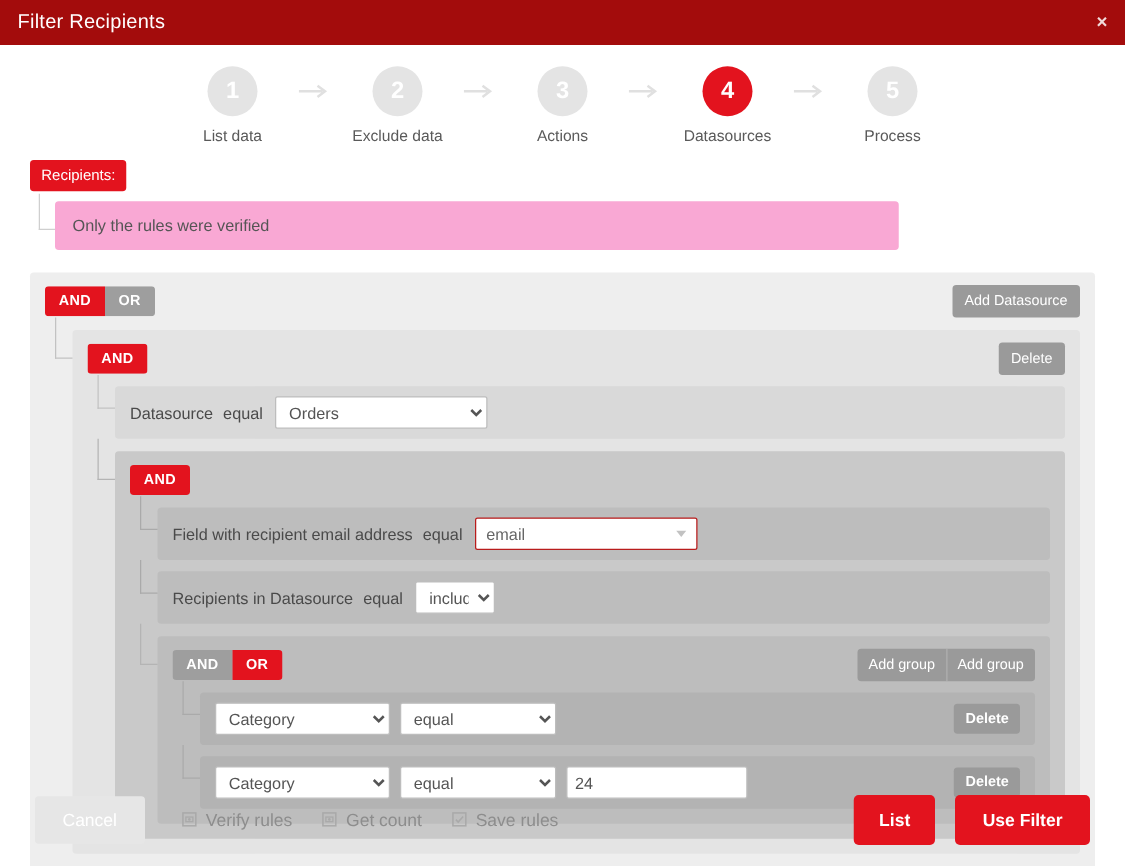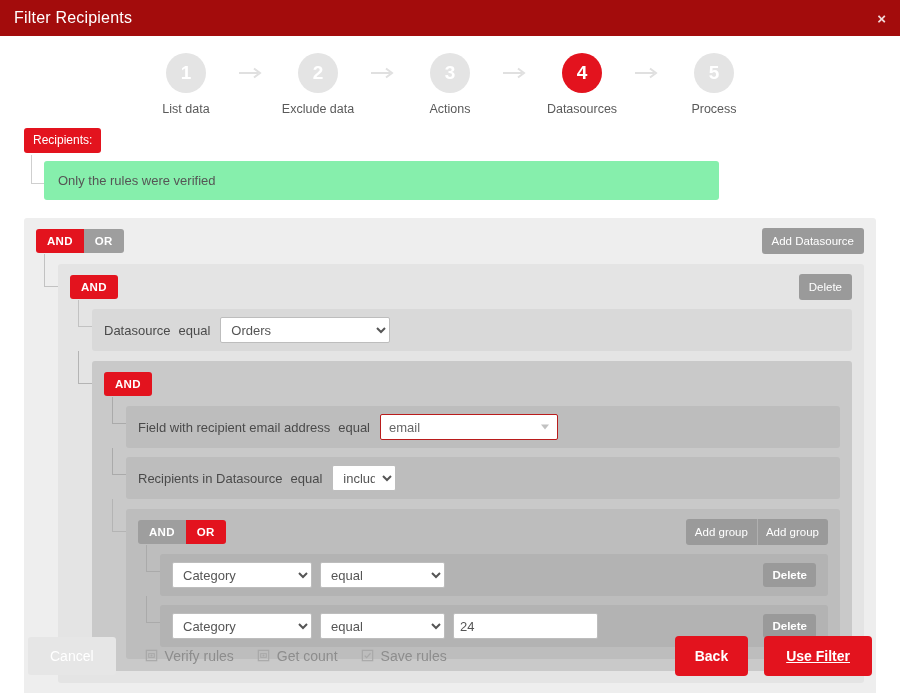--- a/index.html
+++ b/index.html
@@ -88,21 +88,21 @@
     padding: 5px 9px 6px 9px;
     border-radius: 3px;
     position: relative;
     z-index: 2;
   }
   .rec-body {
     position: relative;
     margin-left: 20px;
     margin-top: 8px;
     width: 675px;
-    background: #86efac;
+    background: #f9a8d4;
     border-radius: 3px;
     padding: 12px 14px;
     font-size: 13px;
     color: #555;
   }
   .rec-connector {
     position: absolute;
     left: 31px; top: 39px;
     width: 13px; height: 29px;
     border-left: 1px solid #cfcfcf;
@@ -287,21 +287,21 @@
     background: #e3131e;
     color: #ffffff;
     border: none;
     border-radius: 4px;
     font-size: 14px;
     font-weight: bold;
     padding: 12px 20px;
     cursor: pointer;
     font-family: inherit;
   }
-  .btn-red.wide { padding: 12px 22px; text-decoration: underline; }
+  .btn-red.wide { padding: 12px 22px; }
 </style>
 </head>
 <body>
 
 <div class="titlebar">
   <div class="title">Filter Recipients</div>
   <div class="close">×</div>
 </div>
 
 <div class="steps">
@@ -486,16 +486,16 @@
       <svg class="ico" viewBox="0 0 16 16">
         <rect x="2.5" y="2.5" width="11" height="11" fill="none" stroke="#a9a9a9" stroke-width="1.3"></rect>
         <path d="M5 8.2 L7 10.3 L11.2 5.6" fill="none" stroke="#a9a9a9" stroke-width="1.3"></path>
       </svg>
       <span>Save rules</span>
     </div>
 
   </div>
 
   <div class="right">
-    <button class="btn-red">Back</button>
+    <button class="btn-red">List</button>
     <button class="btn-red wide">Use Filter</button>
   </div>
 </div>
 
 </body></html>

